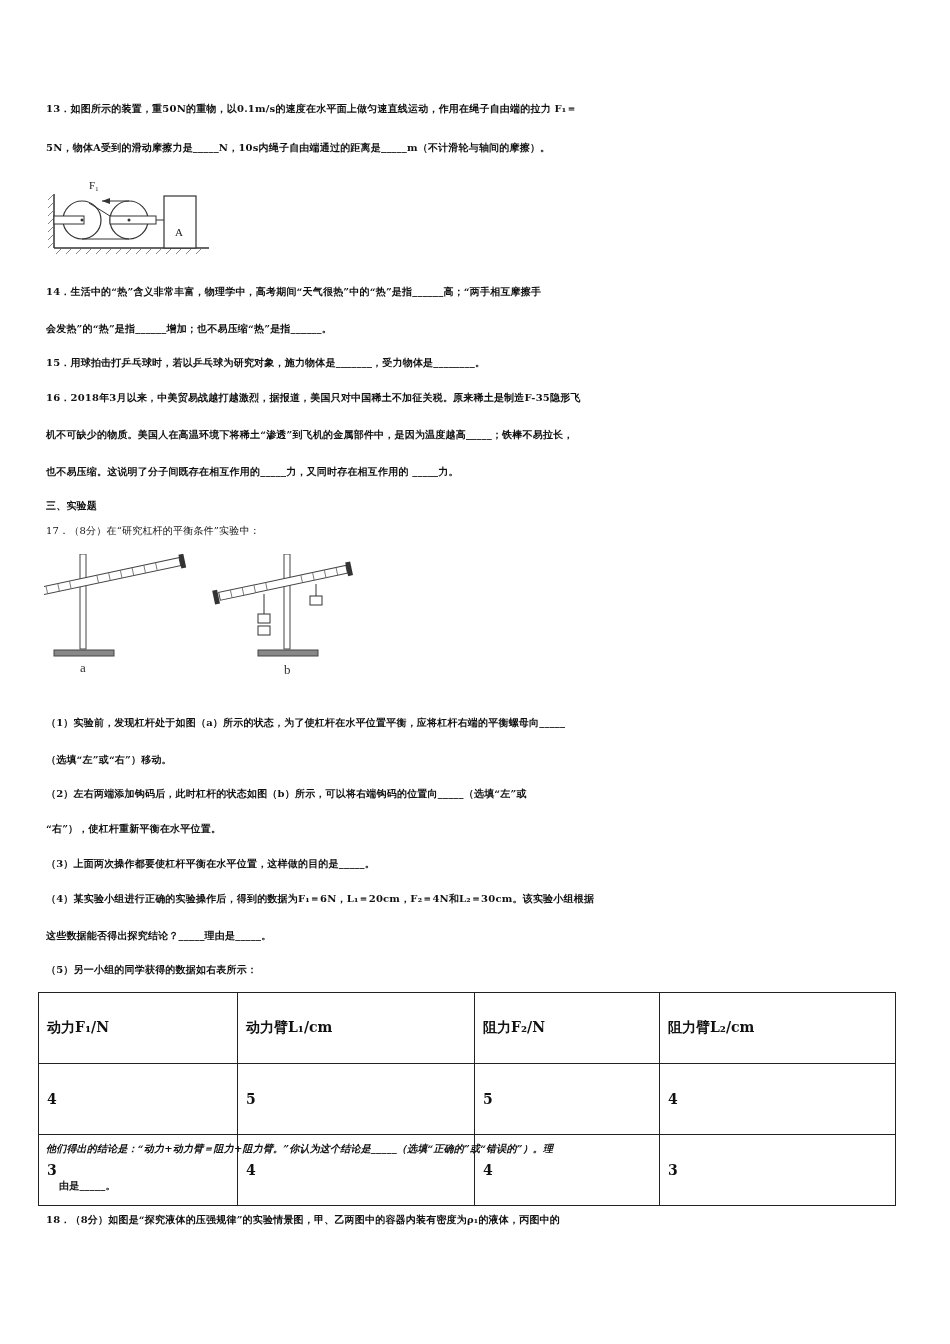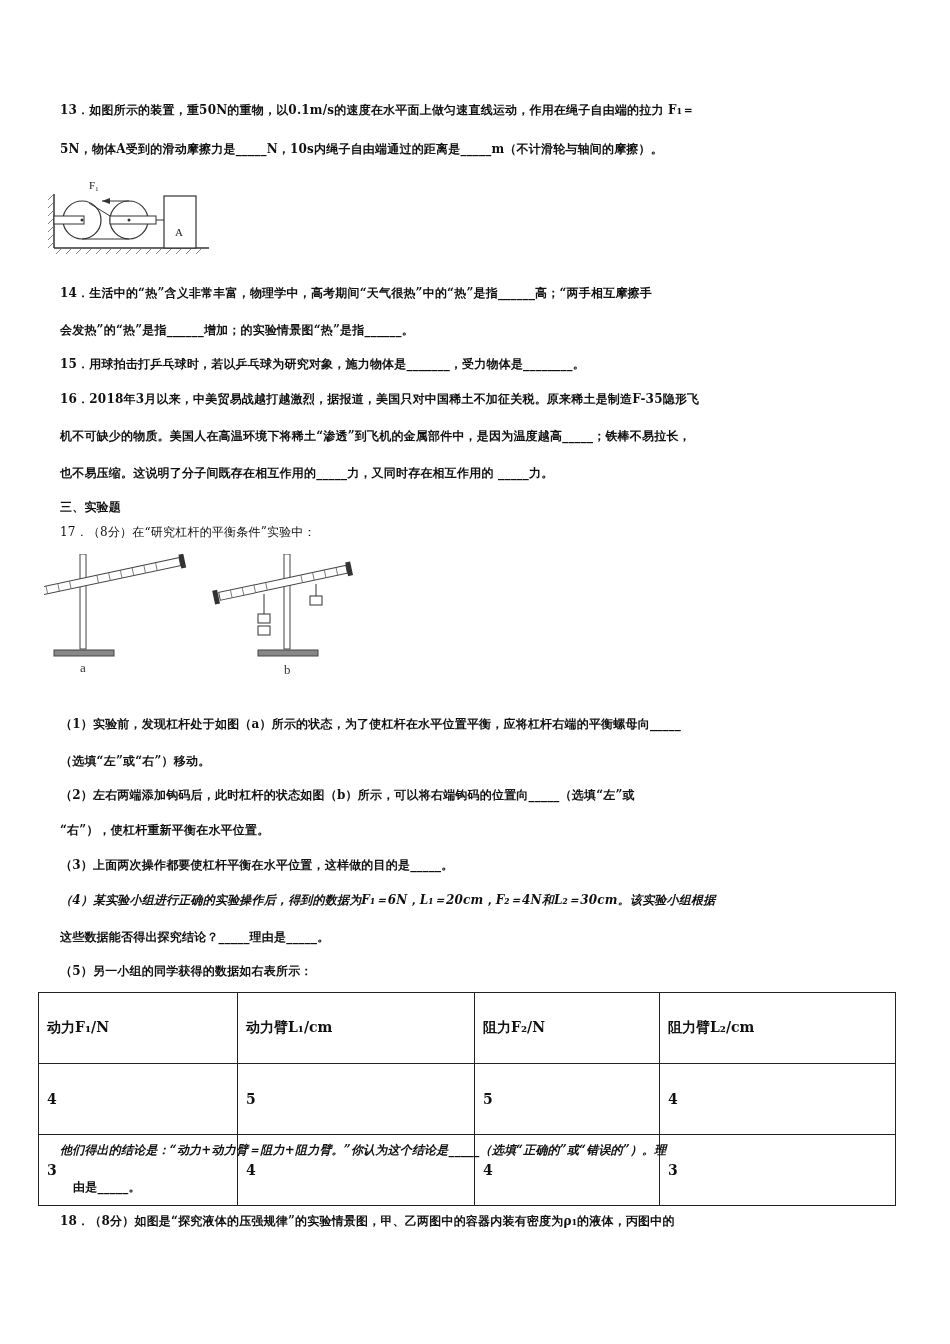--- a/index.html
+++ b/index.html
@@ -1,18 +1,18 @@
 <!DOCTYPE html>
 <html><head>
 <meta charset="utf-8">
 <style>
   html, body { margin: 0; padding: 0; background: #ffffff; }
   body { width: 950px; height: 1344px; position: relative; overflow: hidden;
          font-family: "DejaVu Serif", "Liberation Serif", serif; color: #111; }
-  .line { position: absolute; left: 60px; font-size: 12px; font-weight: bold; white-space: nowrap; letter-spacing: 0.2px; }
+  .line { position: absolute; left: 46px; font-size: 10px; font-weight: bold; white-space: nowrap; letter-spacing: 0.2px; }
   .fig { position: absolute; }
   table.data { position: absolute; left: 38px; top: 992px; width: 858px; border-collapse: collapse; }
   table.data td { border: 1.5px solid #222; height: 46px; font-size: 14px; font-weight: bold; padding: 12px 8px; vertical-align: middle; }
   table.data td:nth-child(1) { width: 182px; }
   table.data td:nth-child(2) { width: 220px; }
   table.data td:nth-child(3) { width: 168px; }
 </style>
 </head>
 <body>
 
@@ -64,21 +64,21 @@
   <line x1="58" y1="29" x2="85" y2="29" stroke="#333" stroke-width="1"></line>
   <polygon points="58,29 66,26 66,32" fill="#333"></polygon>
   <line x1="112" y1="48" x2="120" y2="48" stroke="#333" stroke-width="1"></line>
 
   <rect x="120" y="24" width="32" height="52" fill="#fff" stroke="#333" stroke-width="1.2"></rect>
   <text x="131" y="64" font-size="11" font-family="Liberation Serif, serif" fill="#222">A</text>
   <text x="45" y="17" font-size="11" font-family="Liberation Serif, serif" fill="#222">F₁</text>
 </svg>
 
 <div class="line" style="top:285px;">14．生活中的“热”含义非常丰富，物理学中，高考期间“天气很热”中的“热”是指______高；“两手相互摩擦手</div>
-<div class="line" style="top:322px;">会发热”的“热”是指______增加；的实验情景图“热”是指______。</div>
+<div class="line" style="top:322px;">会发热”的“热”是指______增加；也不易压缩“热”是指______。</div>
 
 <div class="line" style="top:356px;">15．用球拍击打乒乓球时，若以乒乓球为研究对象，施力物体是_______，受力物体是________。</div>
 
 <div class="line" style="top:391px;">16．2018年3月以来，中美贸易战越打越激烈，据报道，美国只对中国稀土不加征关税。原来稀土是制造F-35隐形飞</div>
 <div class="line" style="top:428px;">机不可缺少的物质。美国人在高温环境下将稀土“渗透”到飞机的金属部件中，是因为温度越高_____；铁棒不易拉长，</div>
 <div class="line" style="top:465px;">也不易压缩。这说明了分子间既存在相互作用的_____力，又同时存在相互作用的 _____力。</div>
 
 <div class="line" style="top:499px;">三、实验题</div>
 <div class="line" style="top:524px; font-weight:normal;">17．（8分）在“研究杠杆的平衡条件”实验中：</div>
 
@@ -131,21 +131,21 @@
     <rect x="106" y="42" width="12" height="9" fill="#fff" stroke="#333" stroke-width="1"></rect>
     <text x="80" y="120" font-size="13" font-family="Liberation Serif, serif" fill="#333">b</text>
   </g>
 </svg>
 
 <div class="line" style="top:716px;text-align:right;">（1）实验前，发现杠杆处于如图（a）所示的状态，为了使杠杆在水平位置平衡，应将杠杆右端的平衡螺母向_____</div>
 <div class="line" style="top:753px;">（选填“左”或“右”）移动。</div>
 <div class="line" style="top:787px;">（2）左右两端添加钩码后，此时杠杆的状态如图（b）所示，可以将右端钩码的位置向_____（选填“左”或</div>
 <div class="line" style="top:822px;">“右”），使杠杆重新平衡在水平位置。</div>
 <div class="line" style="top:857px;">（3）上面两次操作都要使杠杆平衡在水平位置，这样做的目的是_____。</div>
-<div class="line" style="top:892px;font-style:italic;">（4）某实验小组进行正确的实验操作后，得到的数据为F₁＝6N，L₁＝20cm，F₂＝4N和L₂＝30cm。该实验小组根据</div>
+<div class="line" style="top:892px;">（4）某实验小组进行正确的实验操作后，得到的数据为F₁＝6N，L₁＝20cm，F₂＝4N和L₂＝30cm。该实验小组根据</div>
 <div class="line" style="top:929px;">这些数据能否得出探究结论？_____理由是_____。</div>
 <div class="line" style="top:963px;">（5）另一小组的同学获得的数据如右表所示：</div>
 
 <table class="data">
   <tbody>
       <tr>
     <td>动力F₁/N</td>
     <td>动力臂L₁/cm</td>
     <td>阻力F₂/N</td>
     <td>阻力臂L₂/cm</td>

